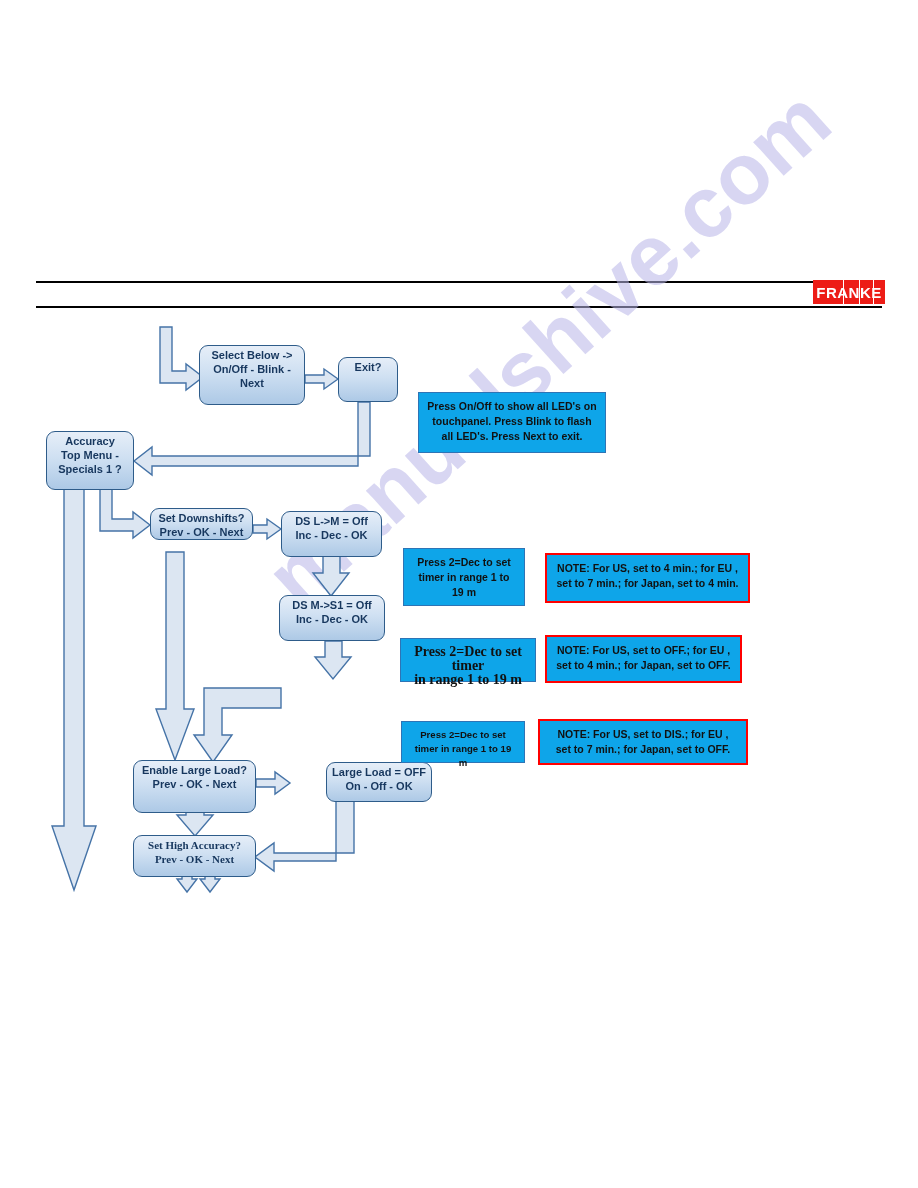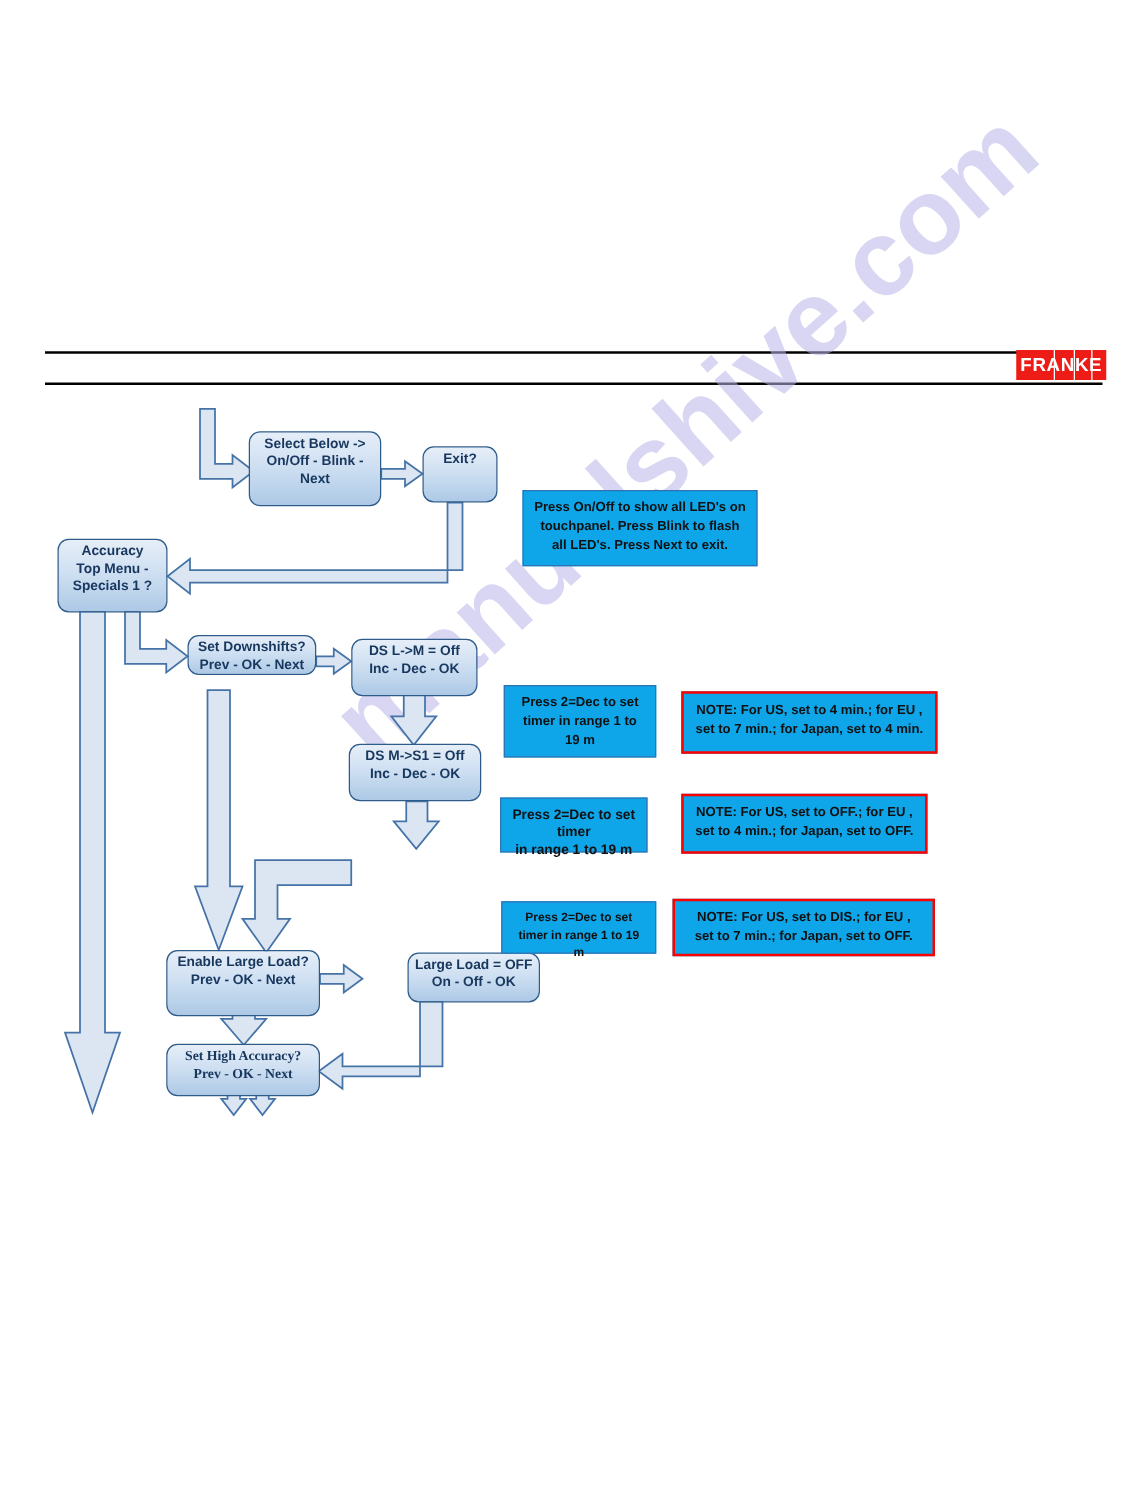--- a/index.html
+++ b/index.html
@@ -298,21 +298,21 @@
     <span class="ln">touchpanel.  Press Blink to flash</span>
     <span class="ln">all LED's.  Press Next to exit.</span>
   </div>
 
   <div class="callout blue" style="left:403px; top:508px; width:122px; height:58px;">
     <span class="ln">Press  2=Dec to set</span>
     <span class="ln">timer in range 1 to</span>
     <span class="ln">19 m</span>
   </div>
 
-  <div class="callout blue" style="left:400px; top:598px; width:118px; height:44px; font-size:11px; line-height:14px;">
+  <div class="callout blue" style="left:400px; top:598px; width:136px; height:44px; font-size:14px; line-height:14px;font-family:Liberation Serif, serif;">
     <span class="ln">Press  2=Dec to set timer</span>
     <span class="ln">in range 1 to 19 m</span>
   </div>
 
   <div class="callout blue" style="left:401px; top:681px; width:124px; height:42px; font-size:9.6px; line-height:14px;">
     <span class="ln">Press  2=Dec to set</span>
     <span class="ln">timer in range 1 to 19 m</span>
   </div>
 
   <div class="callout red" style="left:545px; top:513px; width:205px; height:50px;">

